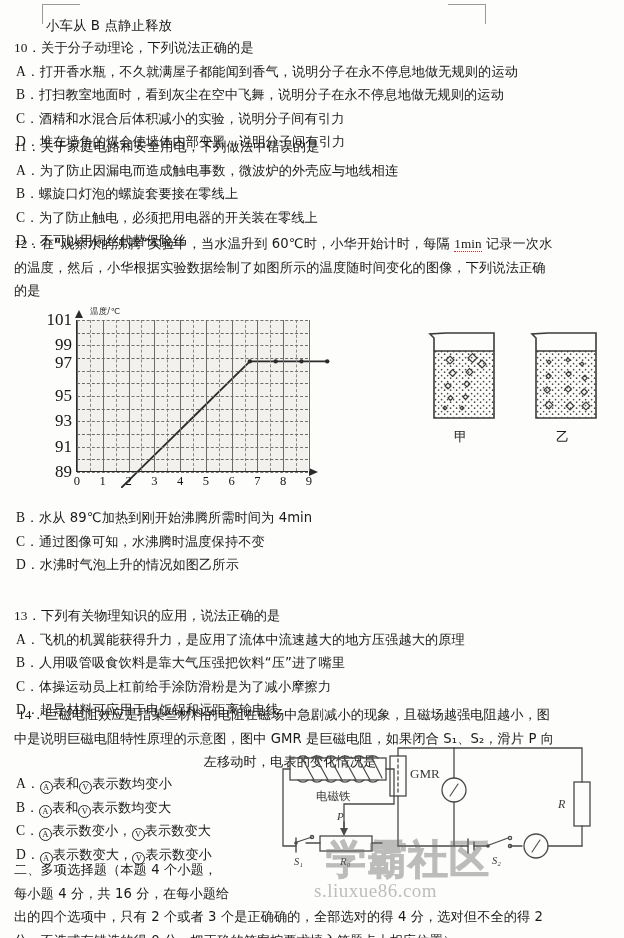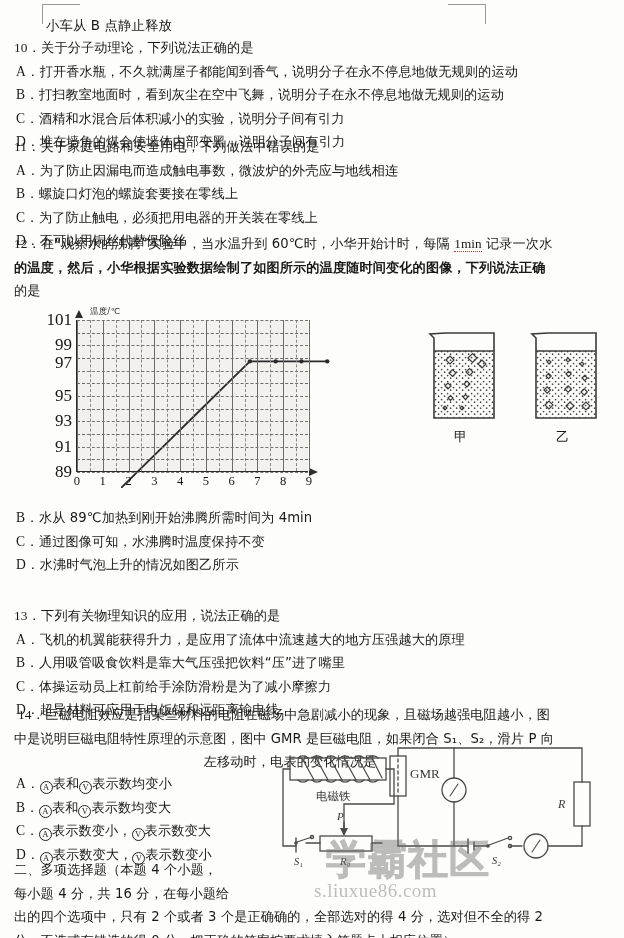--- a/index.html
+++ b/index.html
@@ -124,21 +124,21 @@
     </div>
     <div class="line opt">
       <span class="lbl">D．</span><span>不可以用铜丝代替保险丝</span>
     </div>
   </div>
 
   <div class="sec" style="top:232px;">
     <div class="line qline">
       <span class="qnum">12．</span><span>在“观察水的沸腾”实验中，当水温升到 60℃时，小华开始计时，每隔 </span><span class="squiggle mono">1min</span><span> 记录一次水</span>
     </div>
-    <div class="line" style="padding-left:14px;font-weight:bold;">的温度，然后，小华根据实验数据绘制了如图所示的温度随时间变化的图像，下列说法正确</div>
+    <div class="line" style="padding-left:14px;">的温度，然后，小华根据实验数据绘制了如图所示的温度随时间变化的图像，下列说法正确</div>
     <div class="line" style="padding-left:14px;">的是</div>
   </div>
 
   <div class="figure12">
 
     <div class="chartbox">
       <div class="ylab">温度/℃</div>
       <div class="xlab">时间/min</div>
       <div class="axis-arrow-y"></div>
       <div class="axis-arrow-x"></div>

